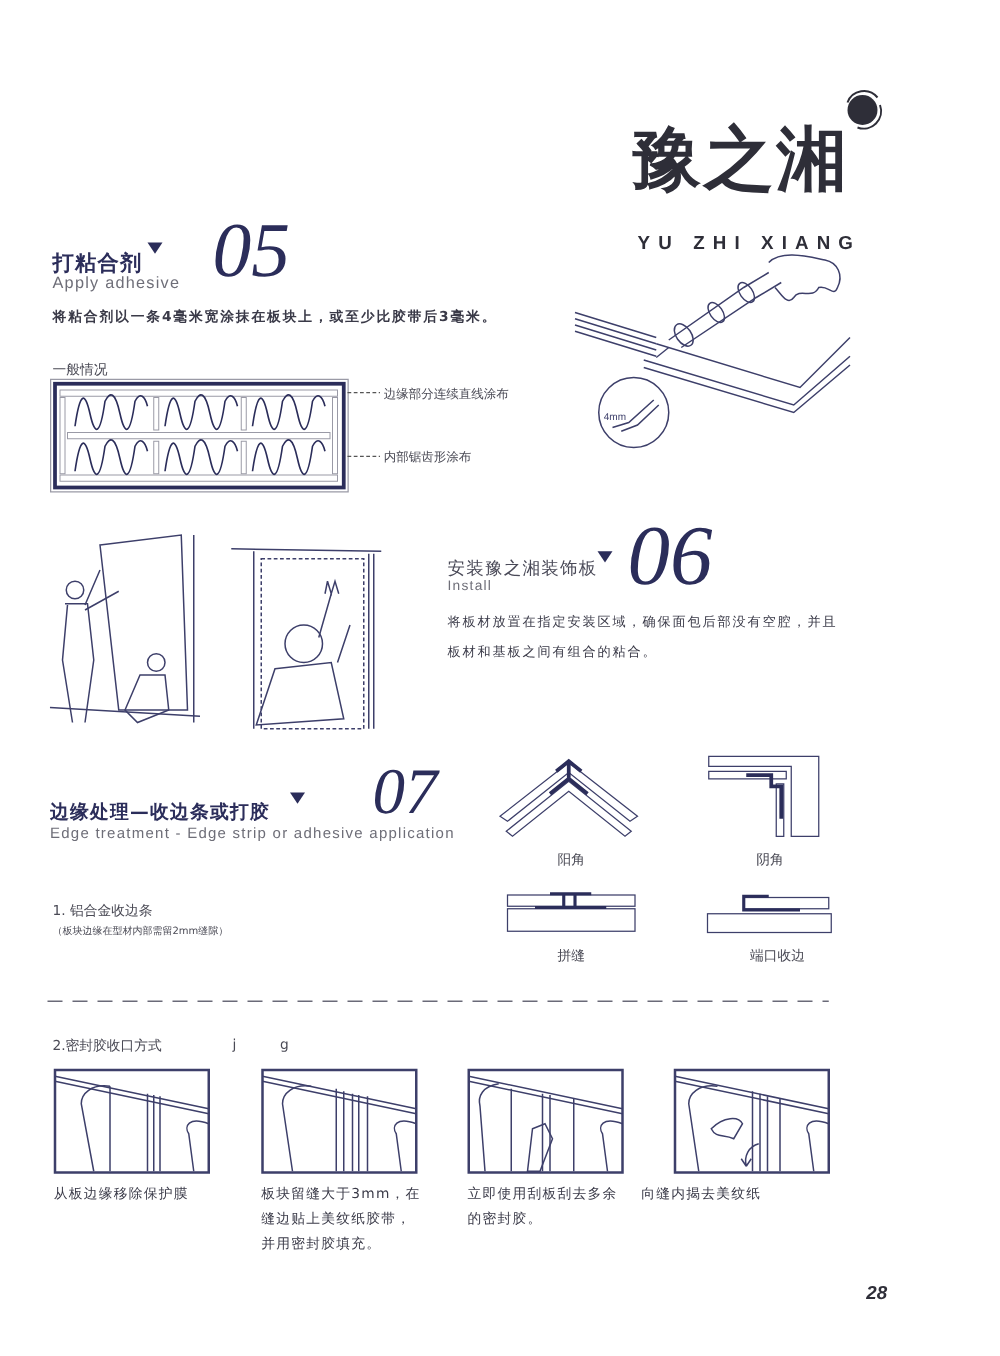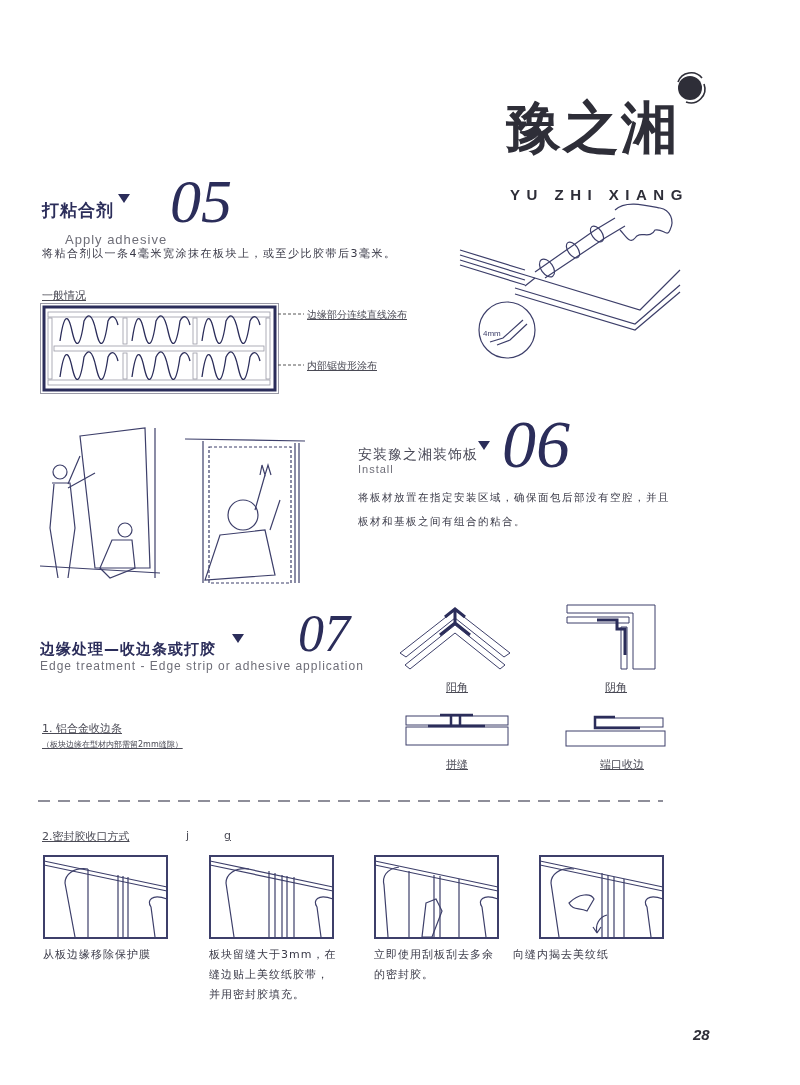--- a/index.html
+++ b/index.html
@@ -12,41 +12,41 @@
   .logo-en { left: 510px; top: 150px; font-size: 15px; font-weight: bold; letter-spacing: 6.5px; color: #2e2e38; font-family: "Liberation Sans", sans-serif; margin-top: 36px; }
   .logo-dot { left: 672px; top: 70px; width: 36px; height: 36px; }
 
   
   .step-num { font-family: "Liberation Serif", serif; font-style: italic; color: #2b2d5a; line-height: 1; }
   .tri { width: 0; height: 0; border-left: 6px solid transparent; border-right: 6px solid transparent; border-top: 9px solid #2b2d5a; }
 
   .h-cn-bold { font-size: 17px; font-weight: bold; color: #2b2d5a; letter-spacing: 1px; }
   .h-en { font-family: "Liberation Sans", sans-serif; font-size: 13px; color: #6e6e78; letter-spacing: 1px; }
   .body-cn { font-size: 11px; color: #3a3a48; letter-spacing: 1.5px; }
-  .small-cn { font-size: 10px; color: #4a4a55; text-decoration: underline; }
+  .small-cn { font-size: 10px; color: #4a4a55; }
   .cap { font-size: 11px; color: #3a3a48; letter-spacing: 1px; line-height: 20px; }
 
   svg { overflow: visible; }
 </style>
 </head>
 <body>
 
 <div class="abs logo-cn">豫之湘</div>
 <div class="abs logo-en">YU ZHI XIANG</div>
 <svg class="abs logo-dot" viewBox="0 0 36 36">
   <circle cx="18" cy="18" r="12" fill="#2e2e38"></circle>
   <path d="M6 12 A14 14 0 0 1 30 8" fill="none" stroke="#2e2e38" stroke-width="1.6"></path>
   <path d="M32 14 A14 14 0 0 1 14 32" fill="none" stroke="#2e2e38" stroke-width="1.6"></path>
 </svg>
 
 <div class="abs h-cn-bold" style="left:42px;top:199px;">打粘合剂</div>
 <div class="abs tri" style="left:118px;top:194px;"></div>
-<div class="abs h-en" style="left:42px;top:232px;margin-left:23px;">Apply adhesive</div>
+<div class="abs h-en" style="left:42px;top:218px;">Apply adhesive</div>
 <div class="abs step-num" style="left:170px;top:170px;font-size:62px;">05</div>
-<div class="abs body-cn" style="left:42px;top:246px;">将粘合剂以一条4毫米宽涂抹在板块上，或至少比胶带后3毫米。</div>
+<div class="abs body-cn" style="left:42px;top:246px;font-weight:bold;">将粘合剂以一条4毫米宽涂抹在板块上，或至少比胶带后3毫米。</div>
 
 <div class="abs small-cn" style="left:42px;top:288px;font-size:11px;">一般情况</div>
 
 <svg class="abs" style="left:40px;top:303px;" width="240" height="92" viewBox="0 0 240 92">
   <rect x="0.5" y="0.5" width="238" height="90" fill="none" stroke="#9a9aa6" stroke-width="1"></rect>
   <rect x="4" y="4" width="231" height="83" fill="none" stroke="#2b2d5a" stroke-width="3"></rect>
   <rect x="8" y="9" width="222" height="5" fill="none" stroke="#9a9aa6" stroke-width="0.8"></rect>
   <rect x="8" y="77" width="222" height="5" fill="none" stroke="#9a9aa6" stroke-width="0.8"></rect>
   <rect x="8" y="15" width="4" height="61" fill="none" stroke="#9a9aa6" stroke-width="0.8"></rect>
   <rect x="226" y="15" width="4" height="61" fill="none" stroke="#9a9aa6" stroke-width="0.8"></rect>

